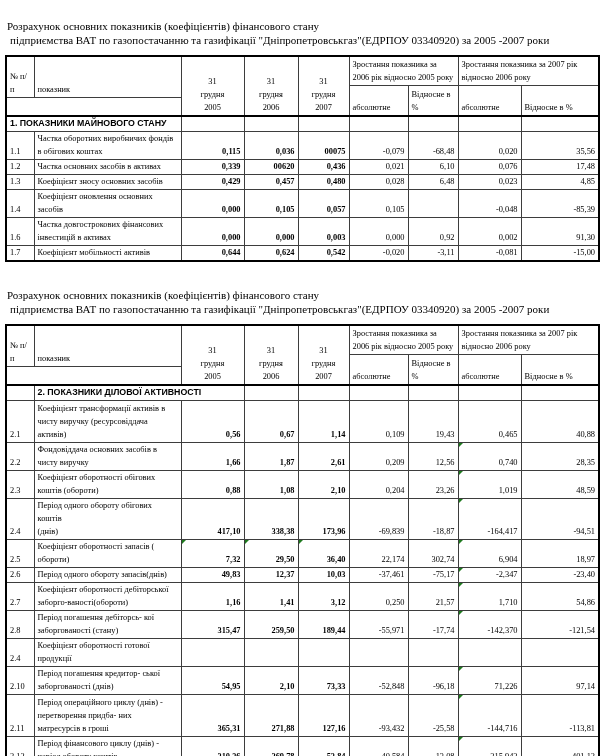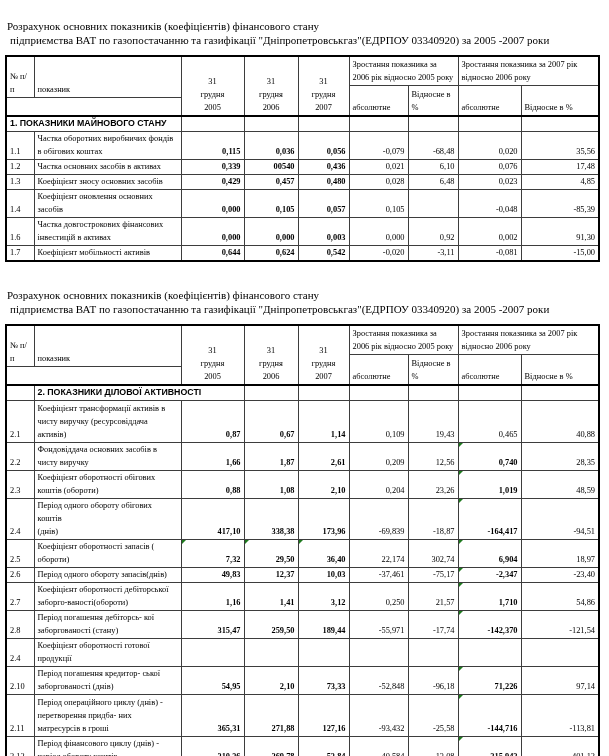--- a/index.html
+++ b/index.html
@@ -28,21 +28,21 @@
             font-family:"Liberation Sans","DejaVu Sans",sans-serif;
             font-weight:bold;font-size:8.8px;vertical-align:middle;
             white-space:nowrap;overflow:visible;}
   
   td.c-rnum{font-size:8.4px;}
   td.c-rname{font-size:8.4px;white-space:pre-line;}
   td.c-val{text-align:right;font-size:9px;padding-right:4px;}
   td.c-val.b{font-weight:bold;}
   td.thickL{border-left:2px solid #000;}
   
-  td.tri{position:relative;font-weight:bold;}
+  td.tri{position:relative;}
   td.tri::before{content:"";position:absolute;top:0;left:0;width:0;height:0;
                  border-top:4px solid #1e7a1e;border-right:4px solid transparent;}
 </style>
 </head>
 <body>
 
 <div class="doc">
 
   <div class="block">
     <div class="titles">
@@ -97,31 +97,31 @@
             <td class="c-val"></td>
             <td class="c-val"></td>
             <td class="c-val"></td>
           </tr>
           <tr style="height: 28px;">
             <td class="c-rnum">1.1</td>
             <td class="c-rname">Частка оборотних виробничих фондів
 в обігових коштах</td>
             <td class="c-val b thickL">0,115</td>
             <td class="c-val b">0,036</td>
-            <td class="c-val b">0,056</td>
+            <td class="c-val b">00075</td>
             <td class="c-val">-0,079</td>
             <td class="c-val">-68,48</td>
             <td class="c-val">0,020</td>
             <td class="c-val">35,56</td>
           </tr>
           <tr style="height: 15px;">
             <td class="c-rnum">1.2</td>
             <td class="c-rname">Частка основних засобів в активах</td>
             <td class="c-val b thickL">0,339</td>
-            <td class="c-val b">00540</td>
+            <td class="c-val b">00620</td>
             <td class="c-val b">0,436</td>
             <td class="c-val">0,021</td>
             <td class="c-val">6,10</td>
             <td class="c-val">0,076</td>
             <td class="c-val">17,48</td>
           </tr>
           <tr style="height: 15px;">
             <td class="c-rnum">1.3</td>
             <td class="c-rname">Коефіцієнт зносу основних засобів</td>
             <td class="c-val b thickL">0,429</td>
@@ -223,21 +223,21 @@
             <td class="c-val"></td>
             <td class="c-val"></td>
             <td class="c-val"></td>
             <td class="c-val"></td>
           </tr>
           <tr style="height: 42px;">
             <td class="c-rnum">2.1</td>
             <td class="c-rname">Коефіцієнт трансформації активів в
 чисту виручку (ресурсовіддача
 активів)</td>
-            <td class="c-val b thickL">0,87</td>
+            <td class="c-val b thickL">0,56</td>
             <td class="c-val b">0,67</td>
             <td class="c-val b">1,14</td>
             <td class="c-val">0,109</td>
             <td class="c-val">19,43</td>
             <td class="c-val">0,465</td>
             <td class="c-val">40,88</td>
           </tr>
           <tr style="height: 28px;">
             <td class="c-rnum">2.2</td>
             <td class="c-rname">Фондовіддача основних засобів в

